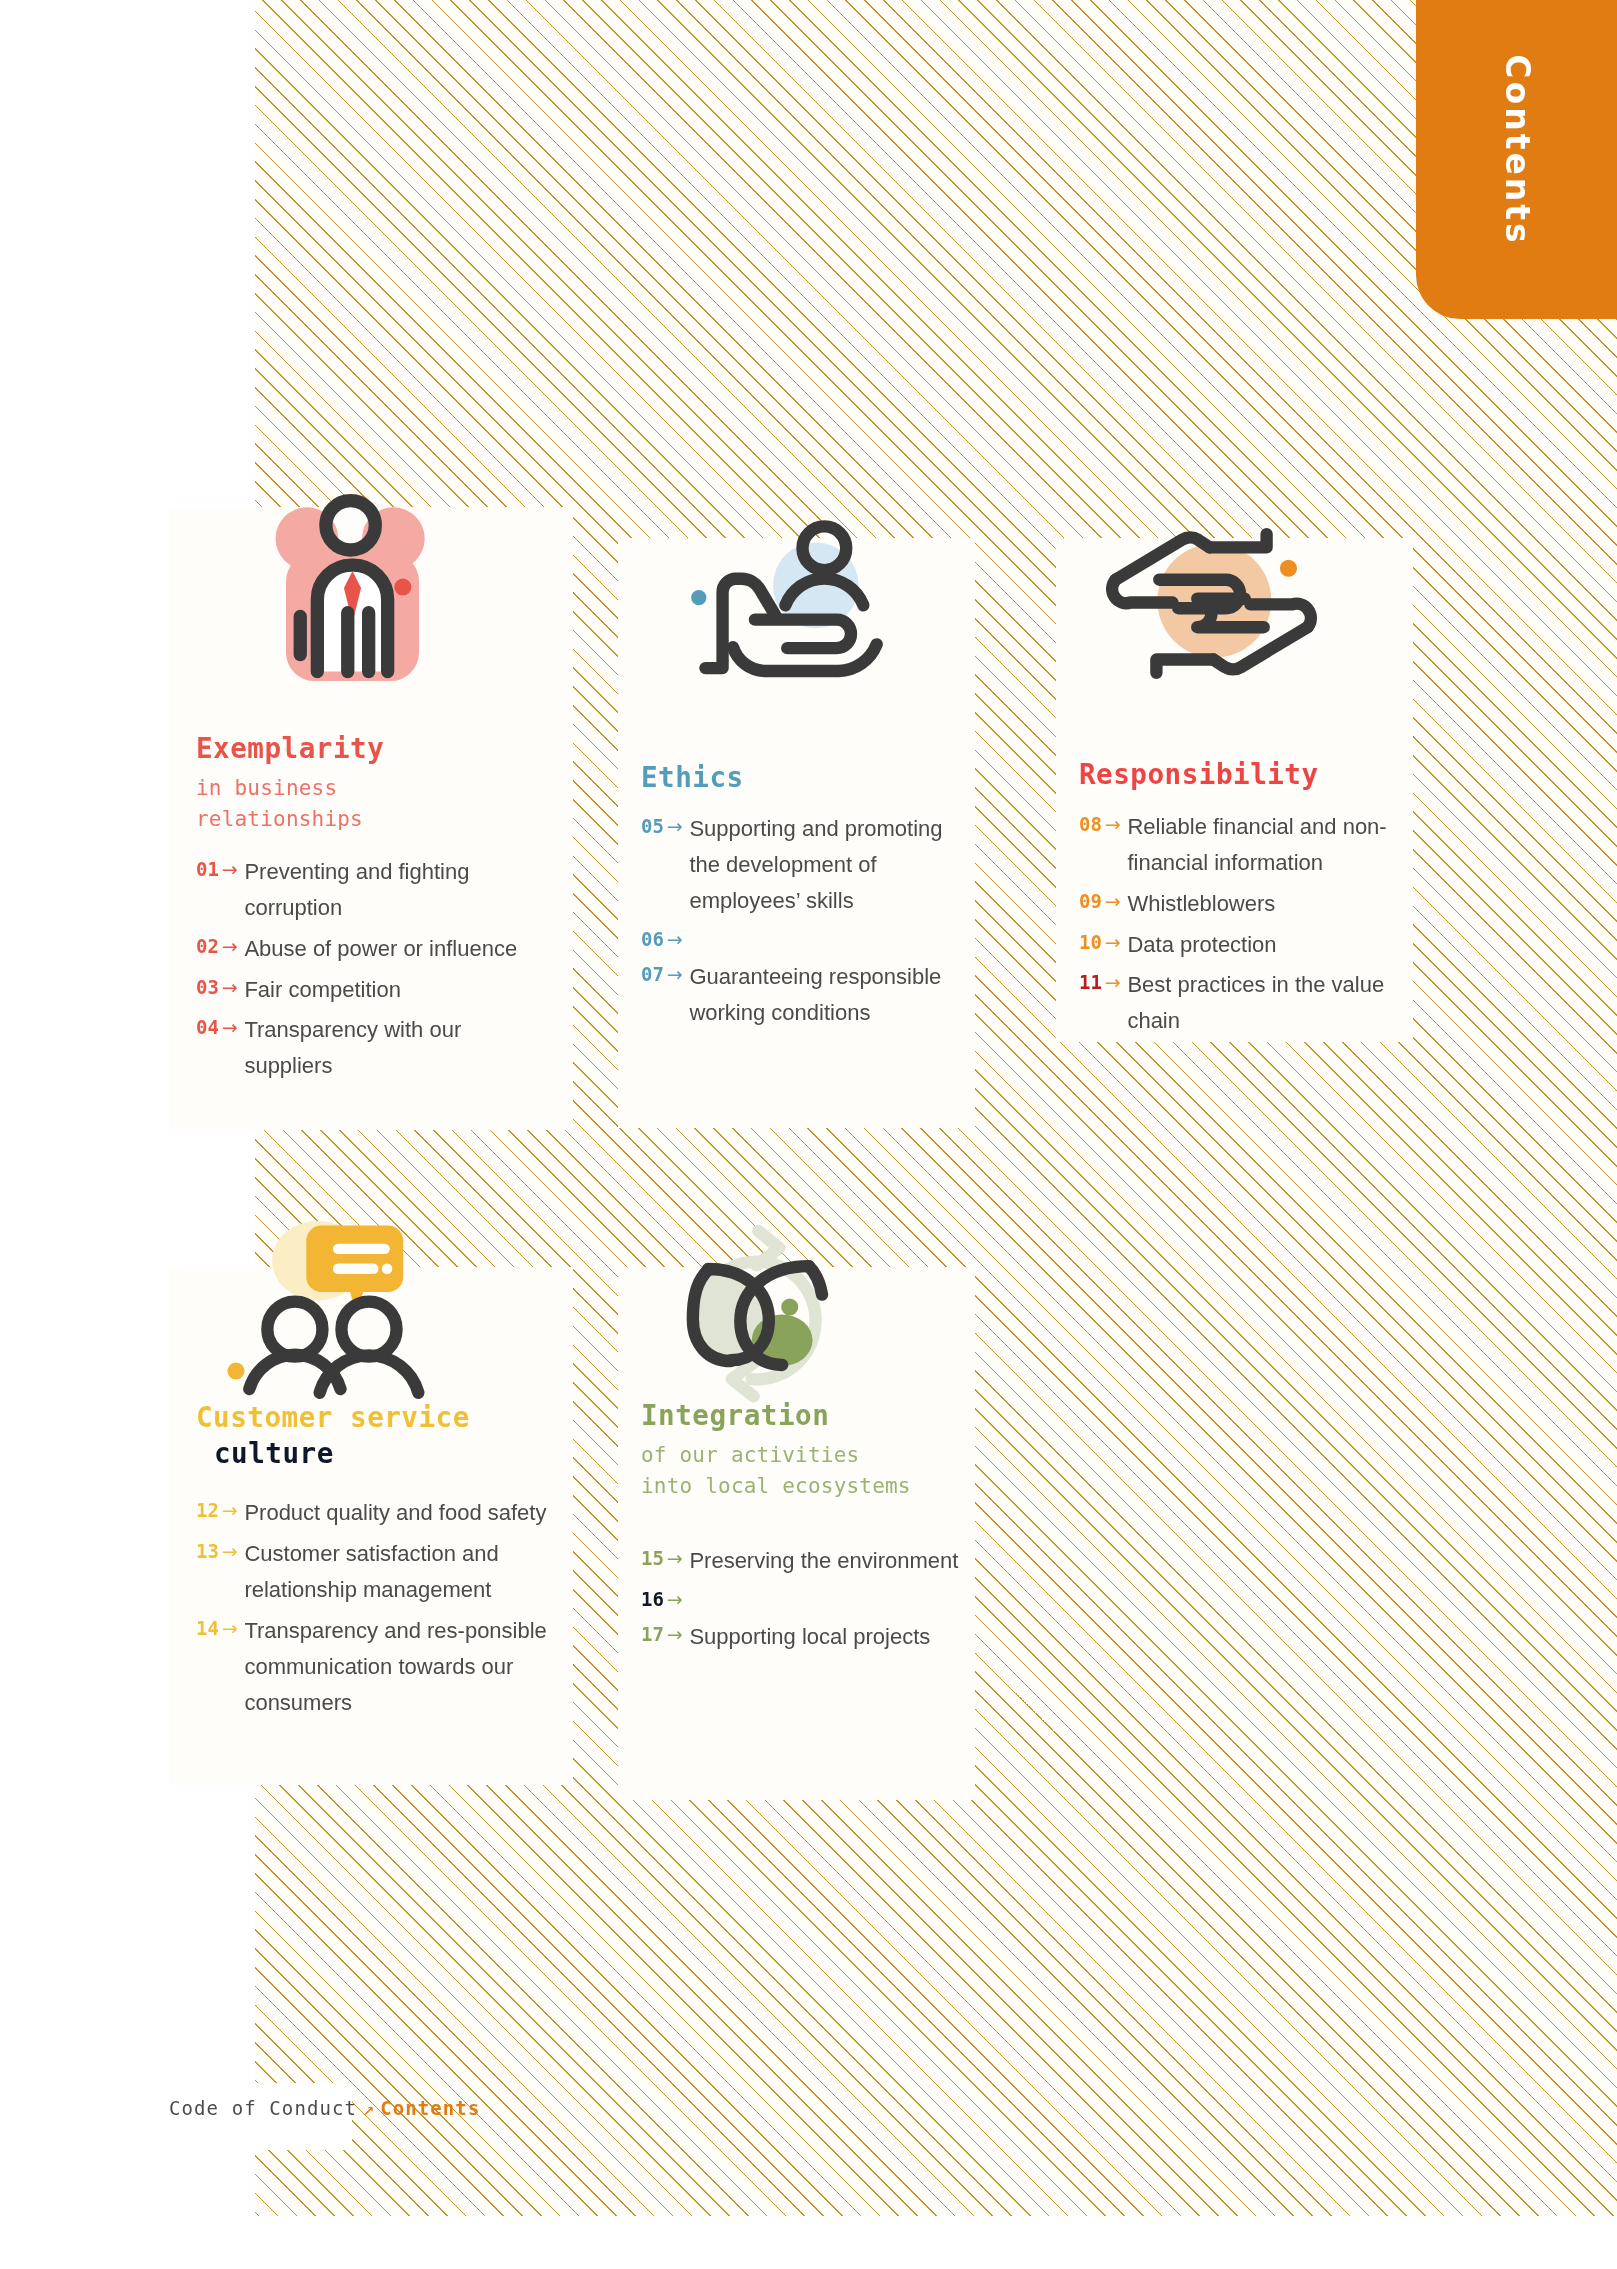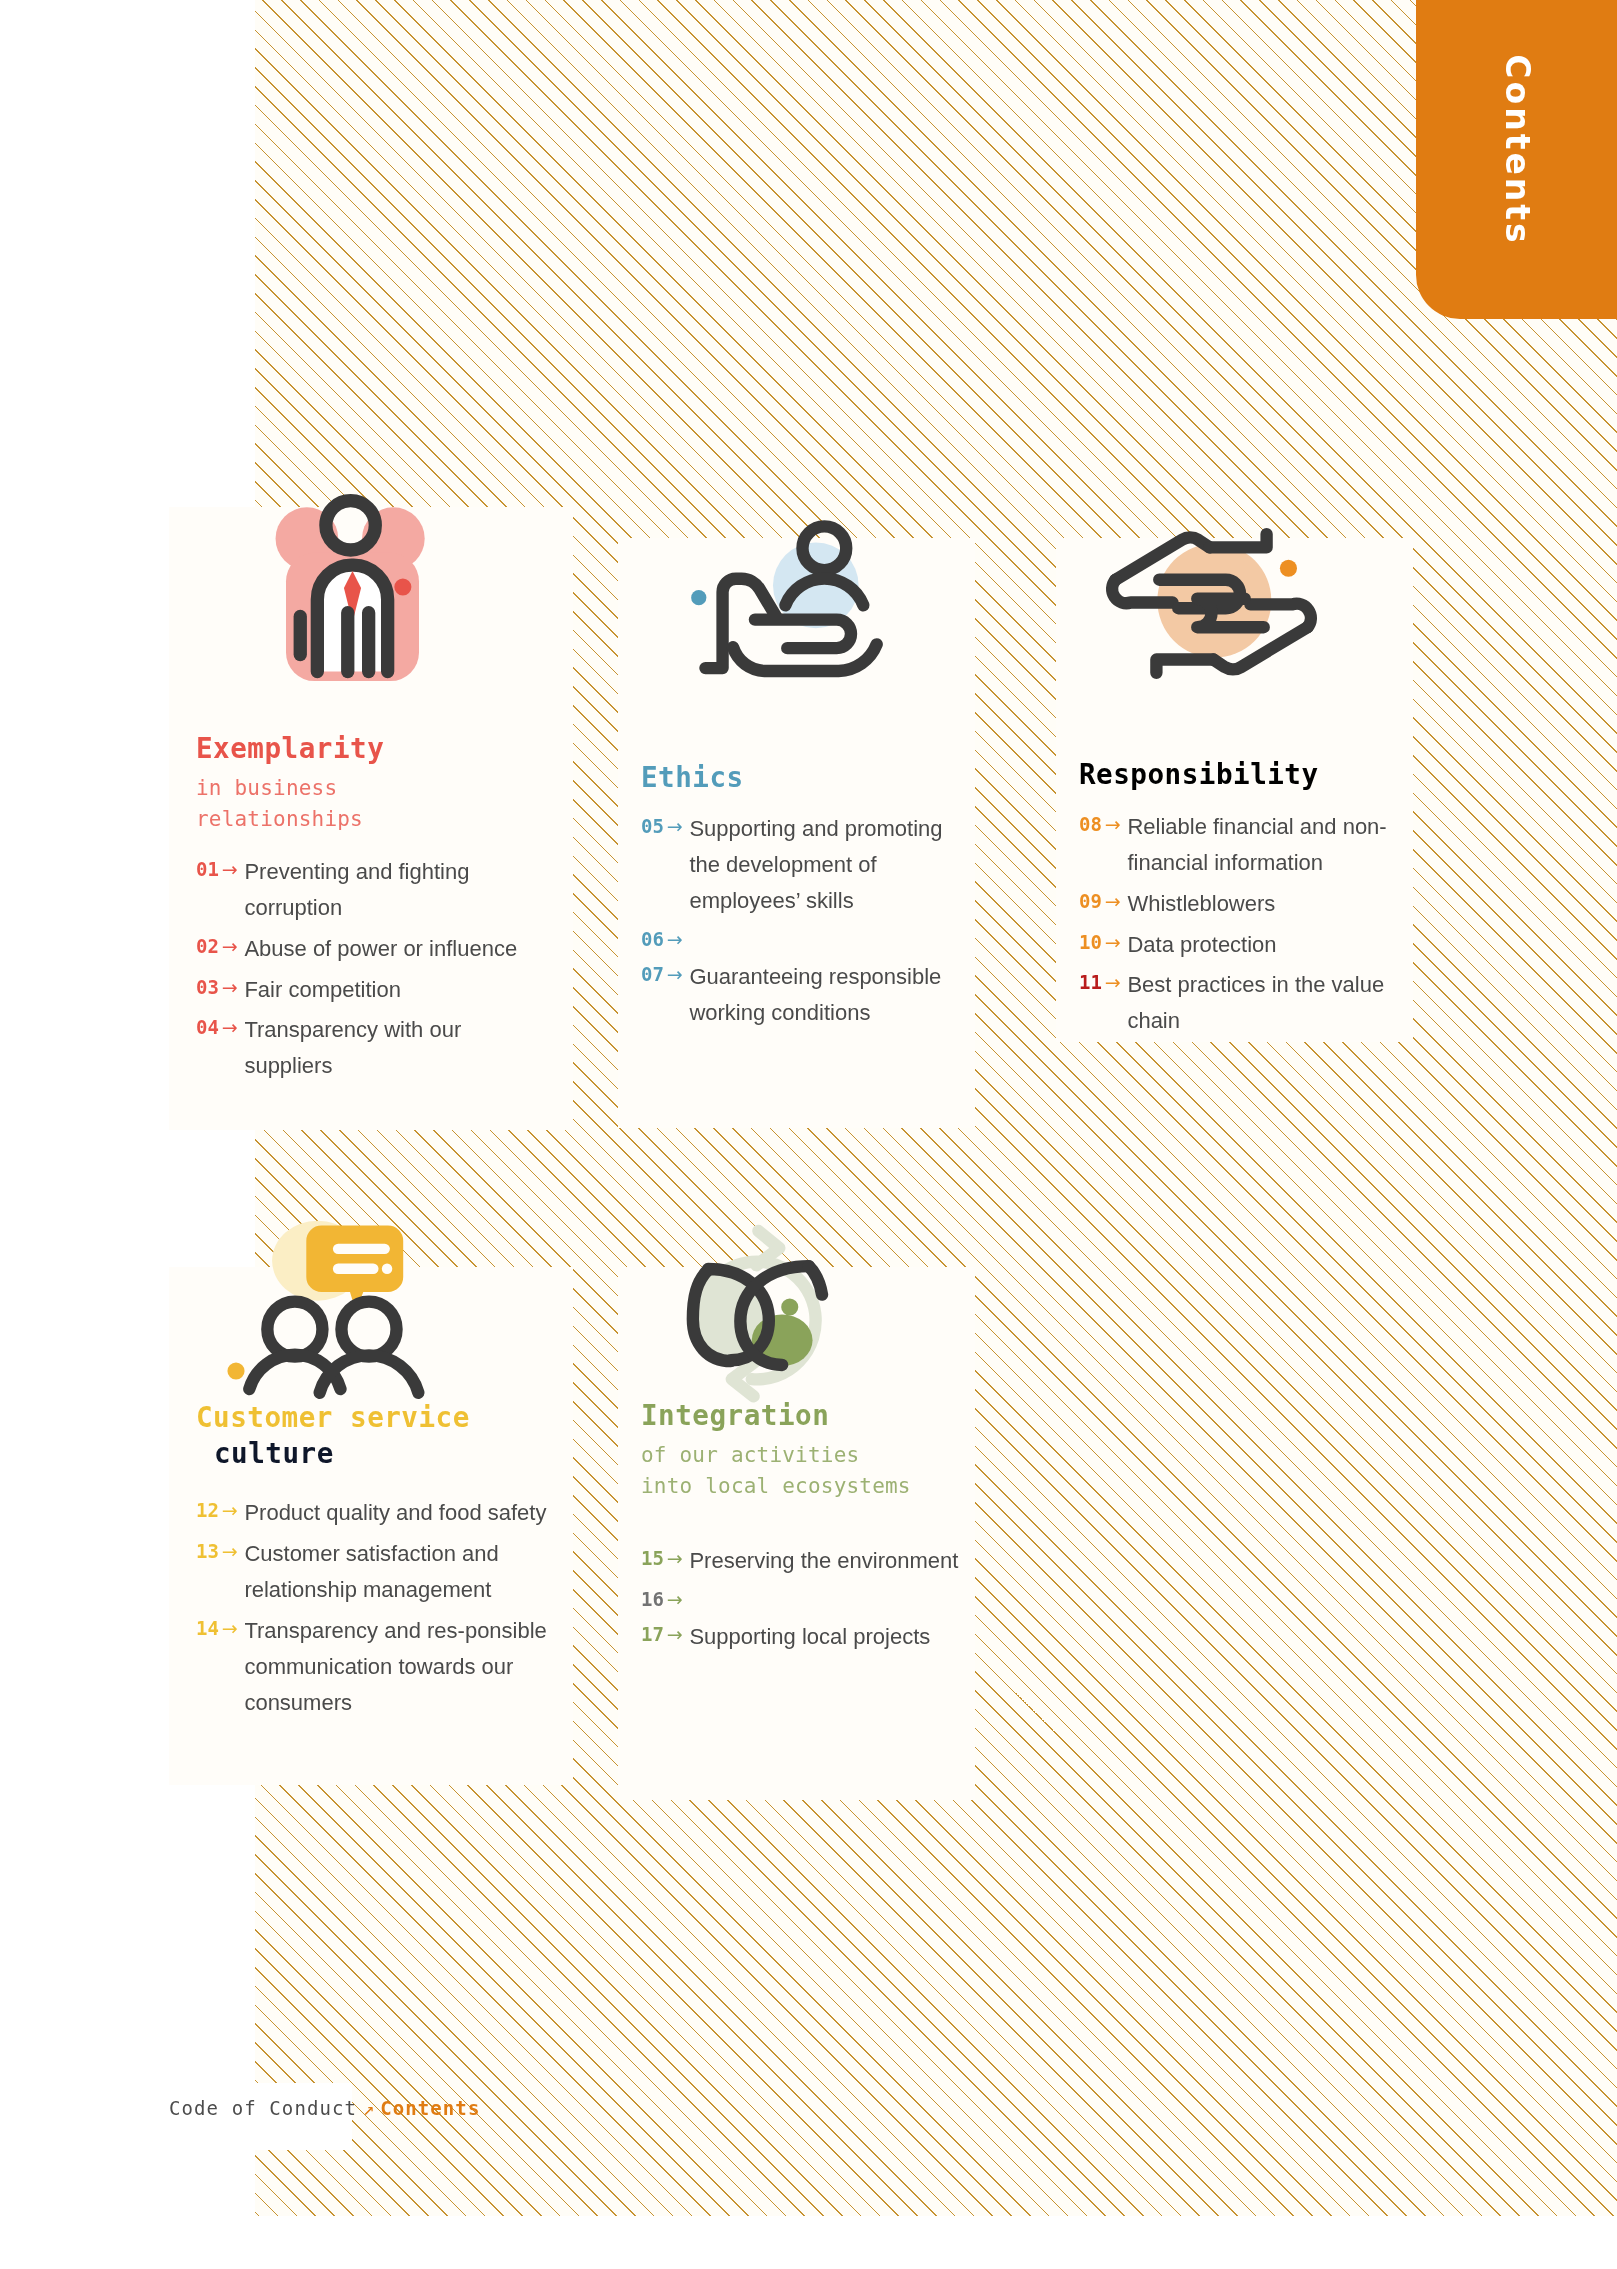--- a/index.html
+++ b/index.html
@@ -226,21 +226,21 @@
         <path d="M113 52 h60 V38" fill="none" stroke="#3a3a3a" stroke-width="13" stroke-linecap="round" stroke-linejoin="round"></path>
         <circle cx="196" cy="74" r="9" fill="#ed8f22"></circle>
 
         <path d="M216 136 L146 178 a16 16 0 0 1 -17 0 l-12 -8" fill="none" stroke="#3a3a3a" stroke-width="13" stroke-linecap="round" stroke-linejoin="round"></path>
         <path d="M216 136 a15 15 0 0 0 -16 -24 h-44" fill="none" stroke="#3a3a3a" stroke-width="13" stroke-linecap="round" stroke-linejoin="round"></path>
         <path d="M170 136 h-70 a15 15 0 0 0 0 -30 h50" fill="none" stroke="#3a3a3a" stroke-width="13" stroke-linecap="round" stroke-linejoin="round"></path>
         <path d="M117 170 h-60 V184" fill="none" stroke="#3a3a3a" stroke-width="13" stroke-linecap="round" stroke-linejoin="round"></path>
       </svg>
     </div>
 
-    <h2 class="card-title" style="left:23px; top:219px; color:#000000;">Responsibility</h2>
+    <h2 class="card-title" style="left:23px; top:219px; color:#ef4444;">Responsibility</h2>
 
     <ul class="items" style="left:23px; top:271px; width:319px;">
       <li class="item">
         <span class="item-num" style="color:#ed8f22;">08</span>
         <span class="item-arrow" style="color:#ed8f22;">→</span>
         <span class="item-text">Reliable financial and non-financial information</span>
       </li>
       <li class="item">
         <span class="item-num" style="color:#ed8f22;">09</span>
         <span class="item-arrow" style="color:#ed8f22;">→</span>
@@ -317,21 +317,21 @@
     <p class="card-sub" style="left:23px; top:173px; color:#9cb173;">of our activities</p>
     <p class="card-sub" style="left:23px; top:204px; color:#9cb173;">into local ecosystems</p>
 
     <ul class="items" style="left:23px; top:252px; width:319px;margin-top:24px;">
       <li class="item">
         <span class="item-num" style="color:#8aa35a;">15</span>
         <span class="item-arrow" style="color:#8aa35a;">→</span>
         <span class="item-text">Preserving the environment</span>
       </li>
       <li class="item">
-        <span class="item-num" style="color:#737373;">16</span>
+        <span class="item-num" style="color:#0f172a;">16</span>
         <span class="item-arrow" style="color:#8aa35a;">→</span>
       </li>
       <li class="item">
         <span class="item-num" style="color:#8aa35a;">17</span>
         <span class="item-arrow" style="color:#8aa35a;">→</span>
         <span class="item-text">Supporting local projects</span>
       </li>
     </ul>
   </div>
 

